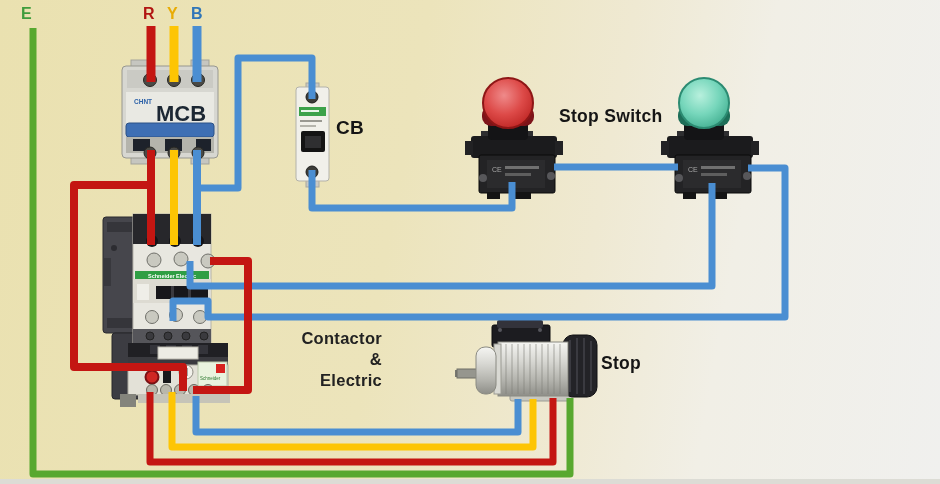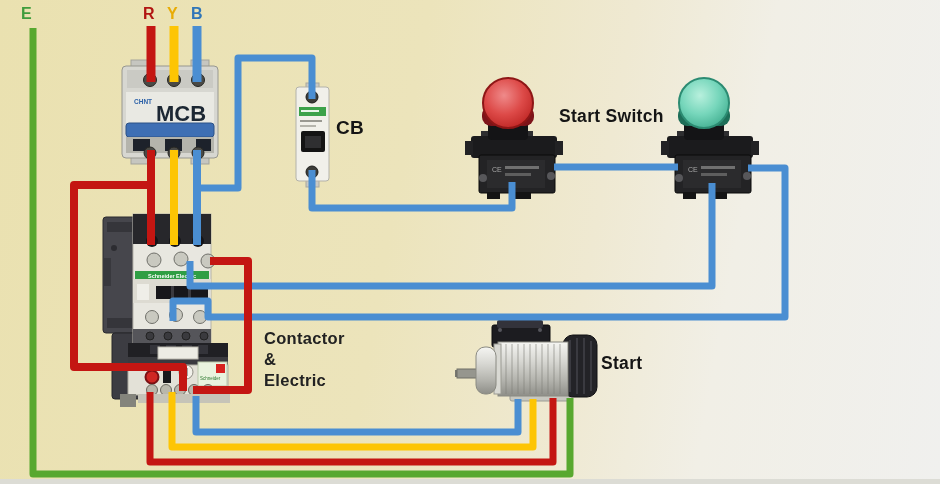--- a/index.html
+++ b/index.html
@@ -13,21 +13,21 @@
   .lbl{position:absolute;font-weight:bold;color:#151515;letter-spacing:.3px;white-space:nowrap;}
   .phase-lbl{font-size:16px;}
   .lbl-e{left:21px;top:5px;}
   .lbl-r{left:143px;top:5px;}
   .lbl-y{left:167px;top:5px;}
   .lbl-b{left:191px;top:5px;}
   .lbl-cb{left:336px;top:117px;font-size:19px;}
   .lbl-stop{left:559px;top:106px;font-size:17.5px;}
   .lbl-start{left:757px;top:106px;font-size:17.5px;}
   .lbl-motor{left:601px;top:353px;font-size:17.5px;}
-  .lbl-contactor{left:264px;top:328px;width:110px;text-align:left;font-size:16.5px;line-height:21px;color:#222;}
+  .lbl-contactor{left:272px;top:328px;width:110px;text-align:right;font-size:16.5px;line-height:21px;color:#222;}
   .bottom-strip{position:absolute;left:0;bottom:0;width:940px;height:5px;background:#dcdcd5;}
 </style>
 </head>
 <body>
 
 <div class="stage">
 
   <svg class="diagram-svg" width="940" height="484" viewBox="0 0 940 484">
     <defs>
       <radialGradient id="capRed" cx="0.42" cy="0.35" r="0.85">
@@ -217,22 +217,22 @@
         <polyline points="196,396 196,432 518,432 518,399" fill="none" stroke="#4a8ed2" stroke-width="7" stroke-linejoin="round" stroke-linecap="butt"></polyline>
       </g>
   </svg>
 
   <div class="lbl phase-lbl lbl-e" style="color: rgb(63, 157, 60);">E</div>
   <div class="lbl phase-lbl lbl-r" style="color: rgb(177, 21, 18);">R</div>
   <div class="lbl phase-lbl lbl-y" style="color: rgb(232, 172, 5);">Y</div>
   <div class="lbl phase-lbl lbl-b" style="color: rgb(48, 118, 184);">B</div>
 
   <div class="lbl lbl-cb">CB</div>
-  <div class="lbl lbl-stop">Start Switch</div>
-  <div class="lbl lbl-motor">Start</div>
+  <div class="lbl lbl-stop">Stop Switch</div>
+  <div class="lbl lbl-motor">Stop</div>
 
   <div class="lbl lbl-contactor">
     <div>Contactor</div>
     <div>&amp;</div>
     <div>Electric</div>
   </div>
 
   <div class="bottom-strip"></div>
 </div>
 

